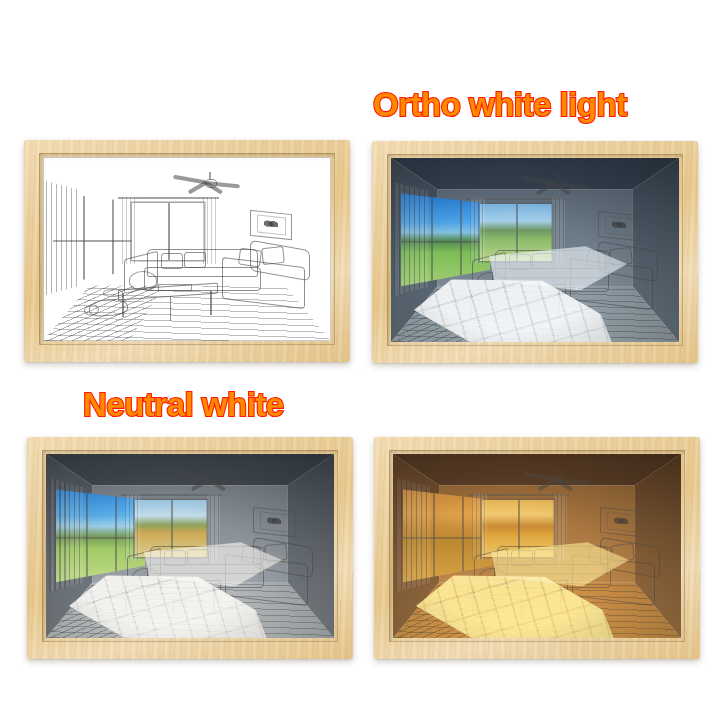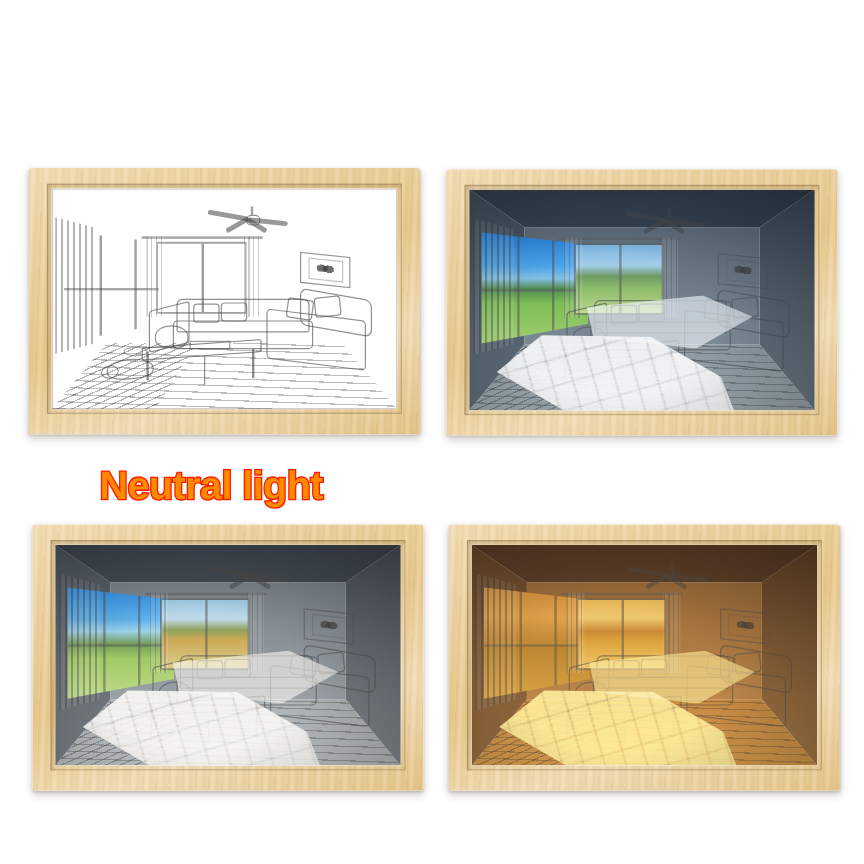--- a/index.html
+++ b/index.html
@@ -363,22 +363,23 @@
   }
   #frame-warm .sunpatch { background: rgba(255,232,130,0.95); }
   #frame-warm .sunbeam-wall { background: rgba(255,224,120,0.78); }
   #frame-warm .tint { background: linear-gradient(rgba(180,110,30,0.14), rgba(255,190,90,0.14)); }
 </style>
 </head>
 <body>
 
 <div id="stage">
 
-
-  <div class="mode-label" id="label-neutral">Neutral light</div>
+  <div class="mode-label" id="label-ortho">Ortho white light</div>
+
+  <div class="mode-label" id="label-neutral">Neutral white</div>
 
 
   <div class="frame" id="frame-unlit">
     <div class="panel">
       <div class="scene">
         <div class="ceiling"></div>
         <div class="leftwall"></div>
         <div class="rightwall"></div>
         <div class="backwall"></div>
         <div class="floor"></div>

